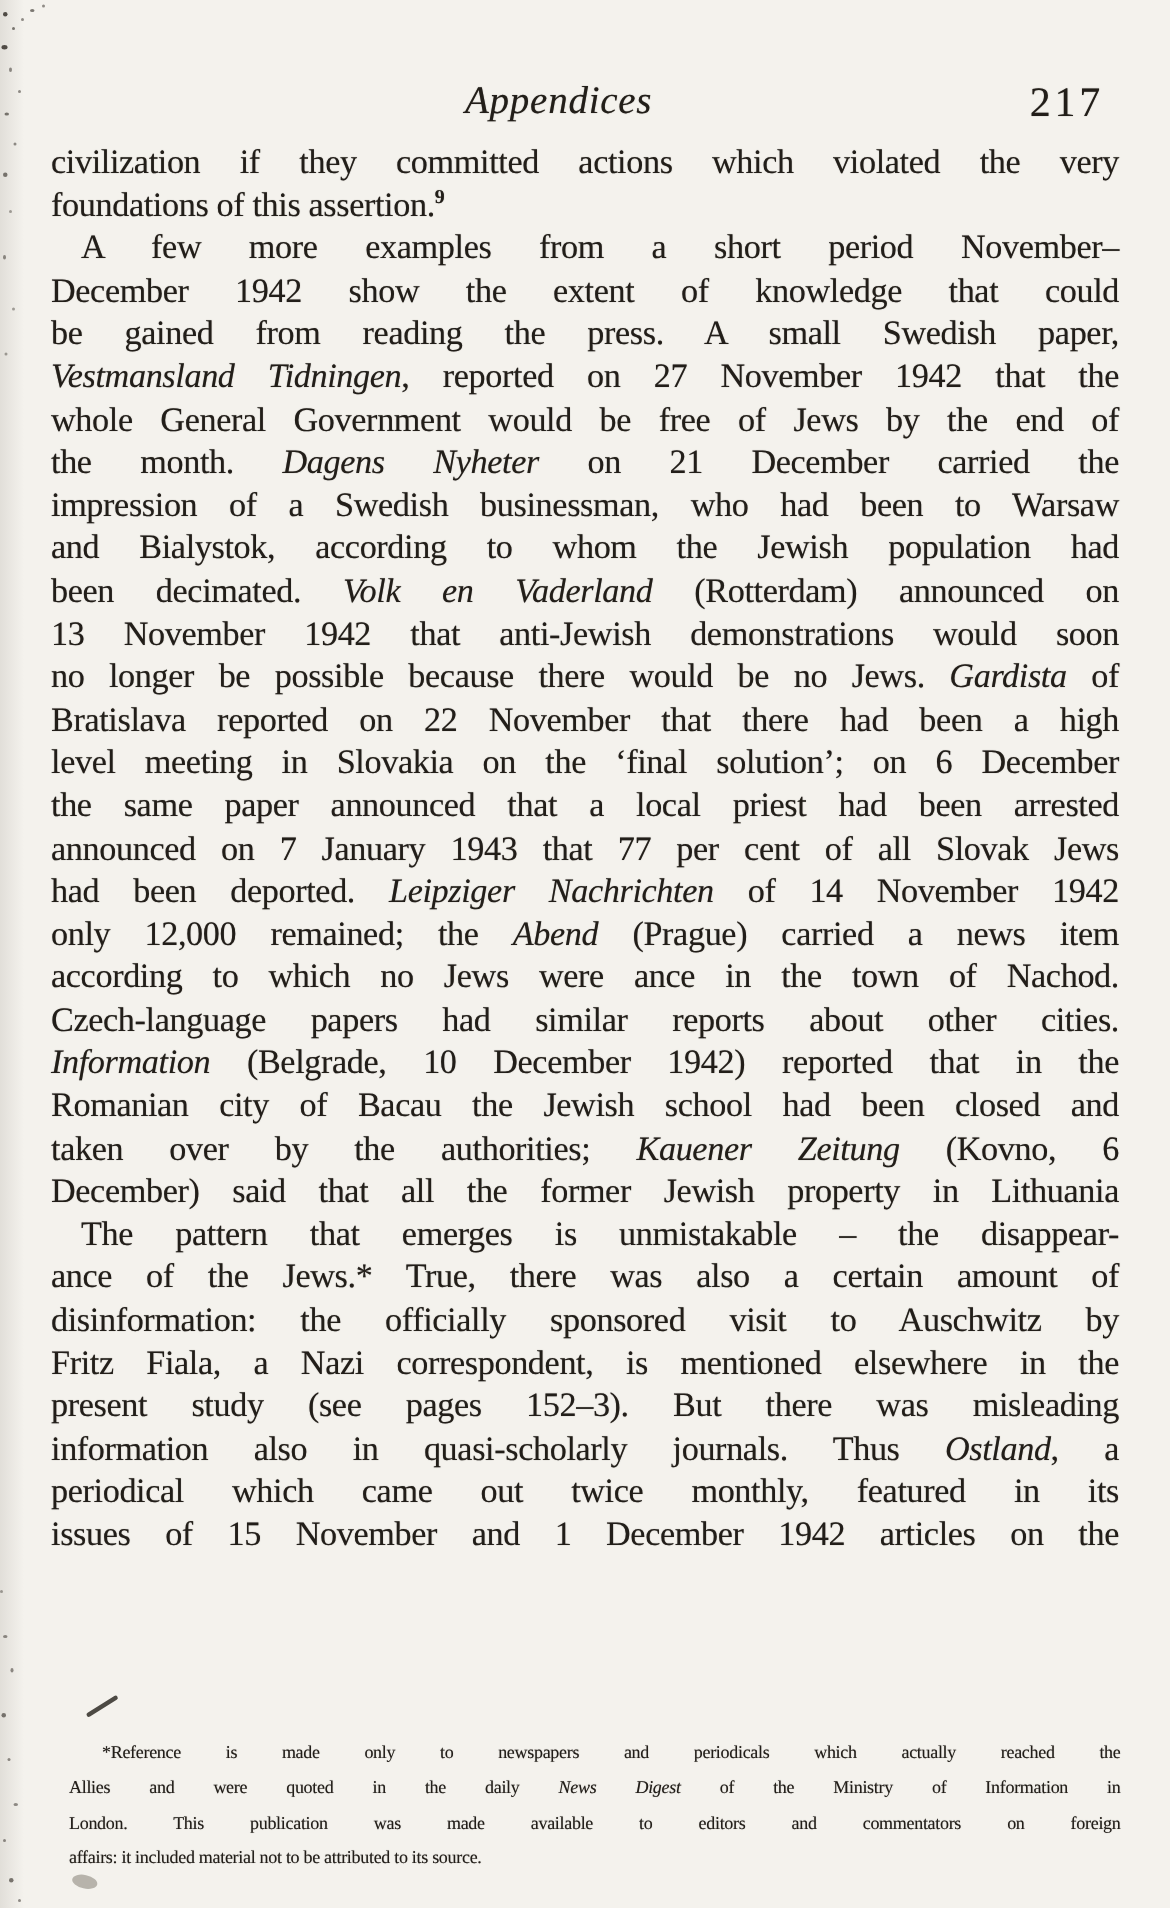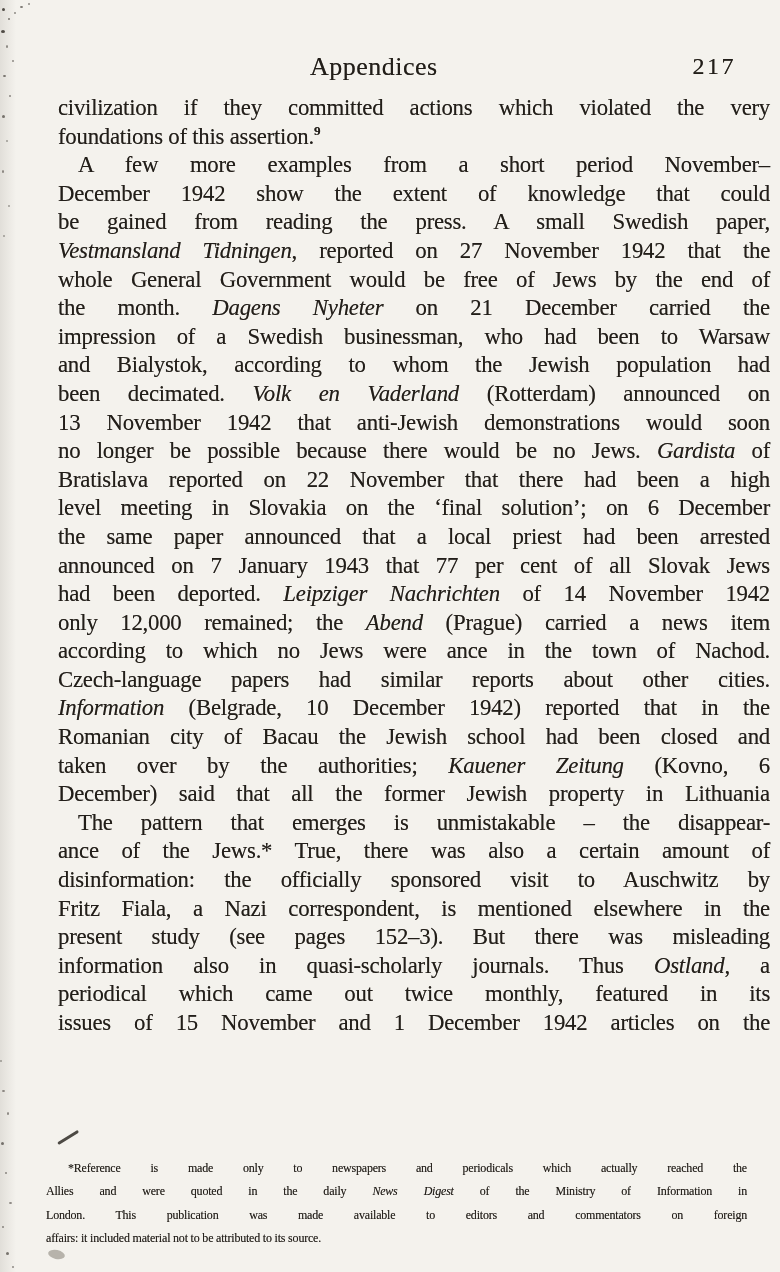--- a/index.html
+++ b/index.html
@@ -29,41 +29,41 @@
     position: absolute;
     top: 52px;
     left: 34px;
     width: 712px;
     height: 34px;
   }
   .running-head {
     position: absolute;
     left: 276px;
     top: 0;
+    font-style: italic;
     font-size: 26px;
     letter-spacing: 0.5px;
     text-shadow: 0 0 0.6px rgba(30,26,20,0.6);
   }
   .page-number {
     position: absolute;
     right: 10px;
     top: 1px;
-    font-size: 24px;
+    font-size: 28px;
     letter-spacing: 2.5px;
     text-shadow: 0 0 0.6px rgba(30,26,20,0.6);
   }
   .body-text {
     position: absolute;
     top: 94px;
     left: 34px;
     width: 712px;
     font-size: 22.8px;
     letter-spacing: -0.25px;
     text-shadow: 0 0 0.6px rgba(34,30,25,0.55);
-    margin-left: 24px;
   }
   .body-text .line {
     line-height: 28.6px;
     height: 28.6px;
     text-align: justify;
     text-align-last: justify;
     overflow: visible;
   }
   .line.indent { text-indent: 20px; }
   .line.last { text-align-last: left; }

